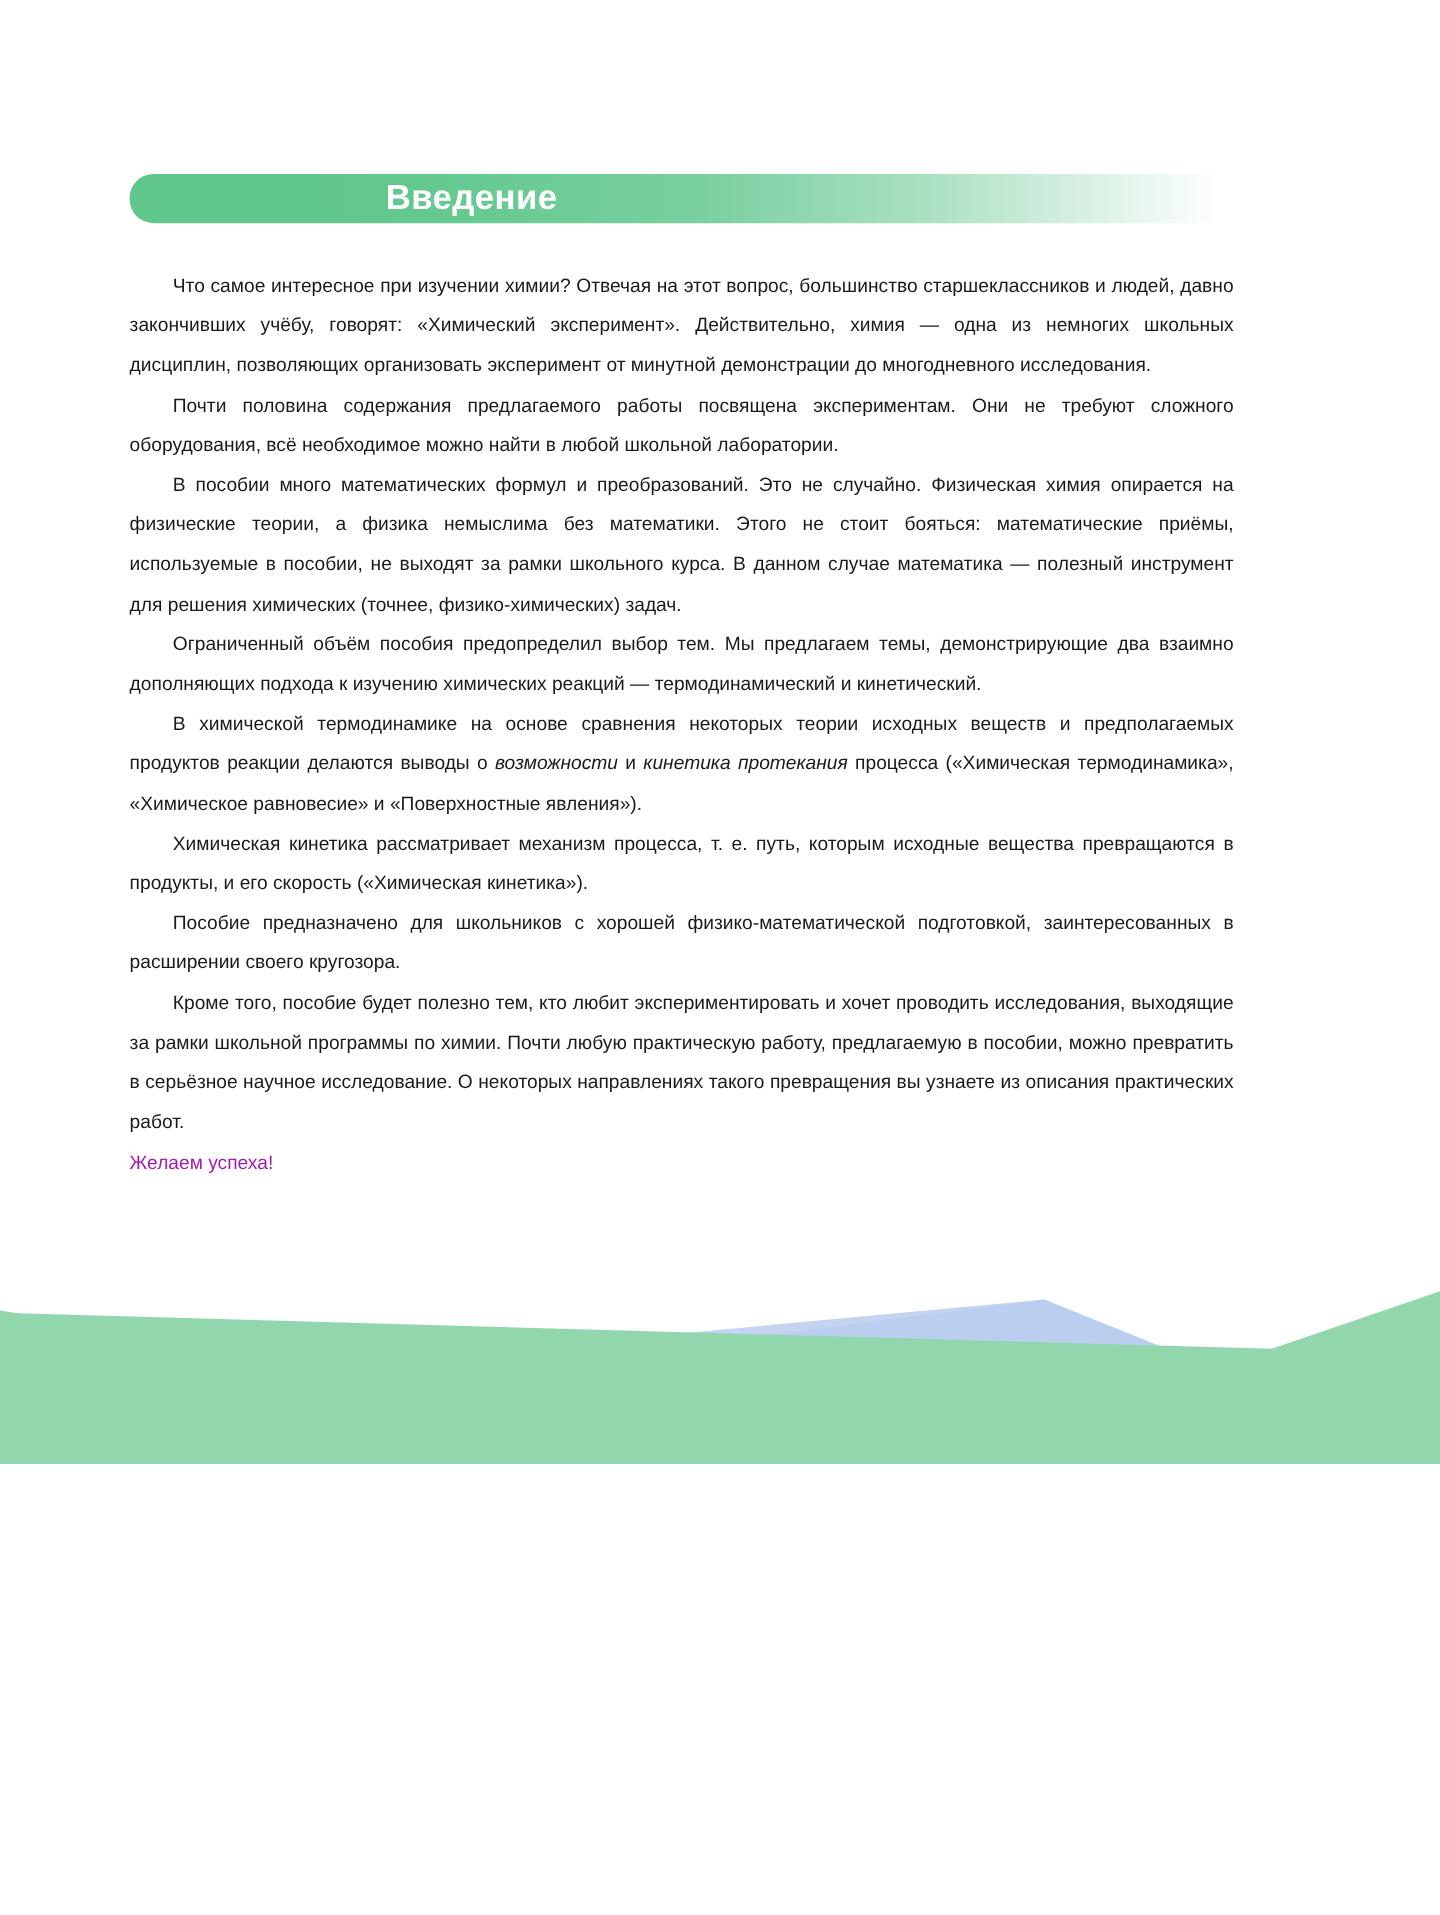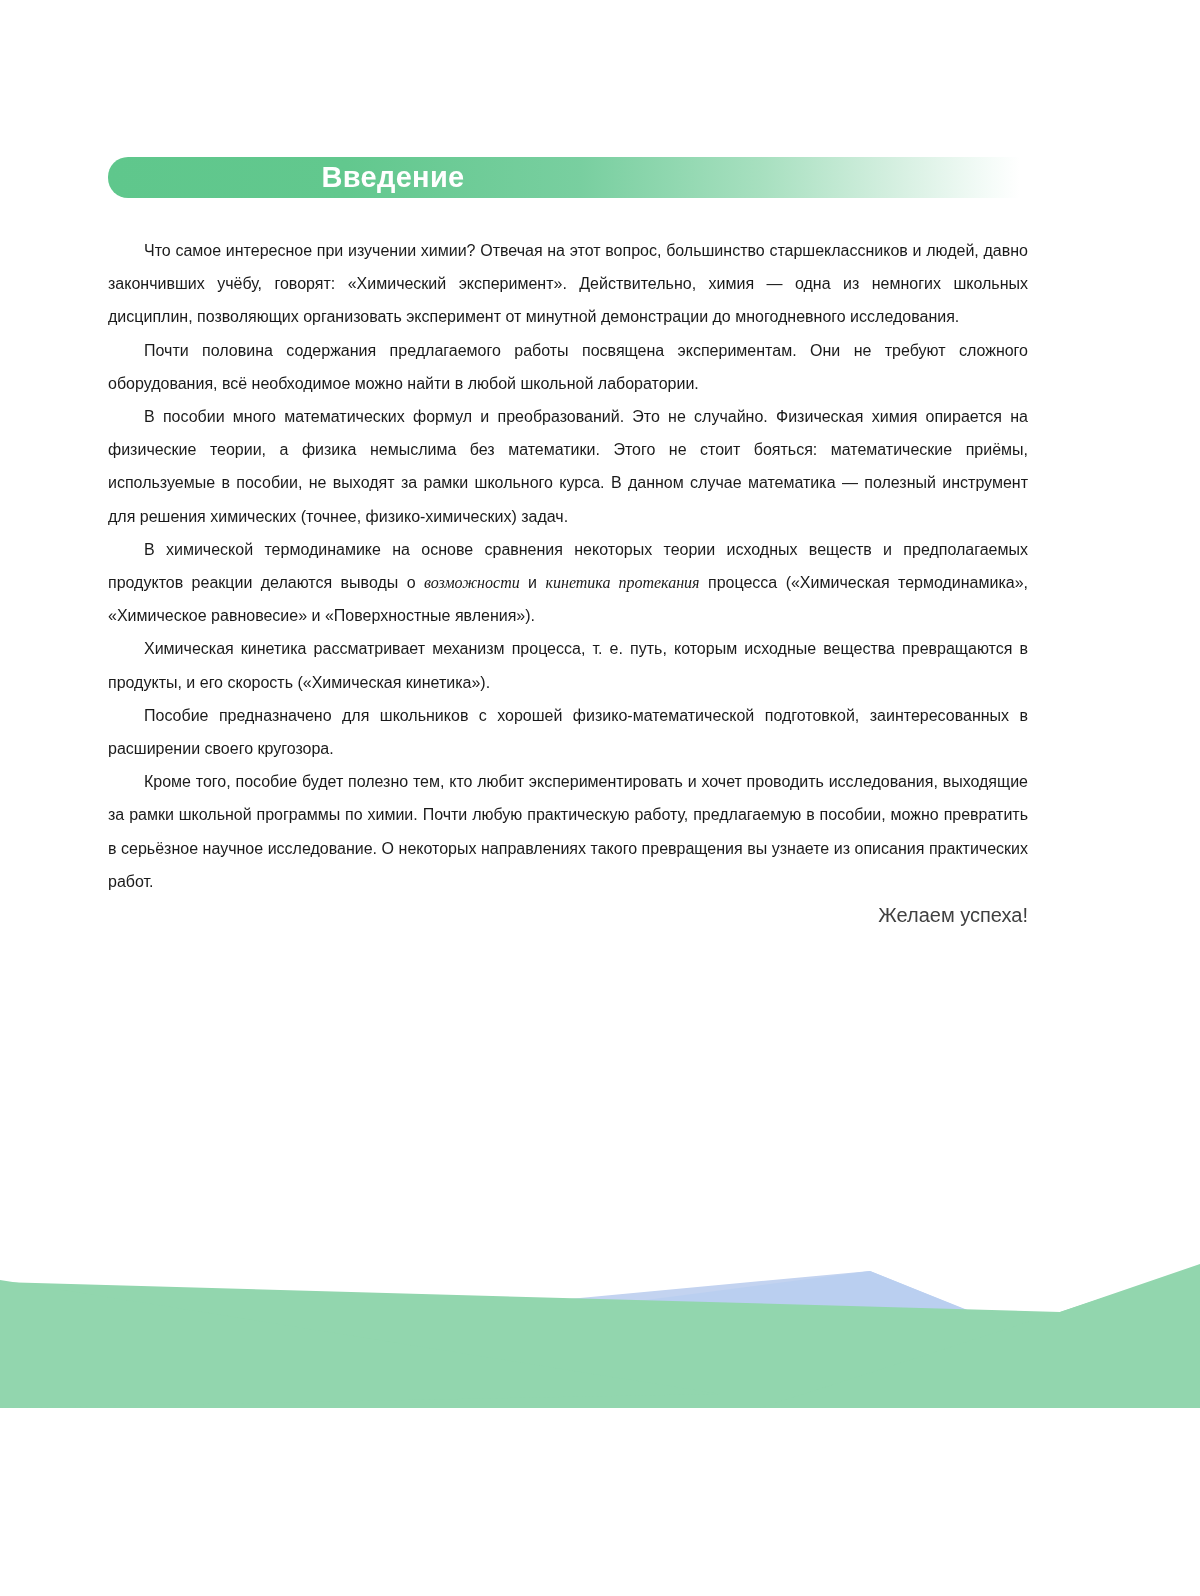--- a/index.html
+++ b/index.html
@@ -4,22 +4,22 @@
 <title>Введение</title>
 <style>
   html, body {
     margin: 0;
     padding: 0;
     background: #ffffff;
   }
   .page {
     position: relative;
     width: 1200px;
-    height: 1396px;
-    margin: 12px auto;
+    height: 1220px;
+    margin: 0 auto;
     background: #ffffff;
     overflow: hidden;
     font-family: "Liberation Sans", "DejaVu Sans", sans-serif;
   }
 
   
   .section-banner {
     position: absolute;
     left: 108px;
     top: 145px;
@@ -62,28 +62,28 @@
   .para {
     margin: 0;
     text-align: justify;
     text-justify: inter-word;
     text-indent: 36px;
     font-size: 16px;
     line-height: 33.2px;
     color: #1a1a1a;
     hyphens: manual;
   }
-  .para i { font-style: italic; font-family: Liberation Serif, serif; }
+  .para i { font-style: italic; }
   .closing {
     margin: 0;
     text-indent: 0;
-    text-align: right;
-    font-size: 20px;
+    text-align: left;
+    font-size: 16px;
     line-height: 33.2px;
-    color: #404040;
+    color: #a21caf;
     padding-top: 1px;
   }
 
   
   .footer-art {
     position: absolute;
     left: 0;
     bottom: 0;
     width: 1200px;
     height: 180px;
@@ -113,20 +113,21 @@
   </div>
 
   <div class="content">
 
     <p class="para">Что самое интересное при изучении химии? Отвечая на этот вопрос, большинство старшеклассников и людей, давно закончивших учёбу, говорят: «Химический эксперимент». Действительно, химия — одна из немногих школьных дисциплин, позволяющих организовать эксперимент от минутной демонстрации до многодневного исследования.</p>
 
     <p class="para">Почти половина содержания предлагаемого работы посвящена экспериментам. Они не требуют сложного оборудования, всё необходимое можно найти в любой школьной лаборатории.</p>
 
     <p class="para">В пособии много математических формул и преобразований. Это не случайно. Физическая химия опирается на физические теории, а физика немыслима без математики. Этого не стоит бояться: математические приёмы, используемые в пособии, не выходят за рамки школьного курса. В данном случае математика — полезный инструмент для решения химических (точнее, физико-химических) задач.</p>
 
+    <p class="para">Ограниченный объём пособия предопределил выбор тем. Мы предлагаем темы, демонстрирующие два взаимно дополняющих подхода к изучению химических реакций — термодинамический и кинетический.</p>
 
     <p class="para"><span>В химической термодинамике на основе сравнения некоторых теории исходных веществ и предполагаемых продуктов реакции делаются выводы о </span><i>возможности</i><span> и </span><i>кинетика протекания</i><span> процесса («Химическая термодинамика», «Химическое равновесие» и «Поверхностные явления»).</span></p>
 
     <p class="para">Химическая кинетика рассматривает механизм процесса, т. е. путь, которым исходные вещества превращаются в продукты, и его скорость («Химическая кинетика»).</p>
 
 
     <p class="para">Пособие предназначено для школьников с хорошей физико-математической подготовкой, заинтересованных в расширении своего кругозора.</p>
 
     <p class="para">Кроме того, пособие будет полезно тем, кто любит экспериментировать и хочет проводить исследования, выходящие за рамки школьной программы по химии. Почти любую практическую работу, предлагаемую в пособии, можно превратить в серьёзное научное исследование. О некоторых направлениях такого превращения вы узнаете из описания практических работ.</p>
 

